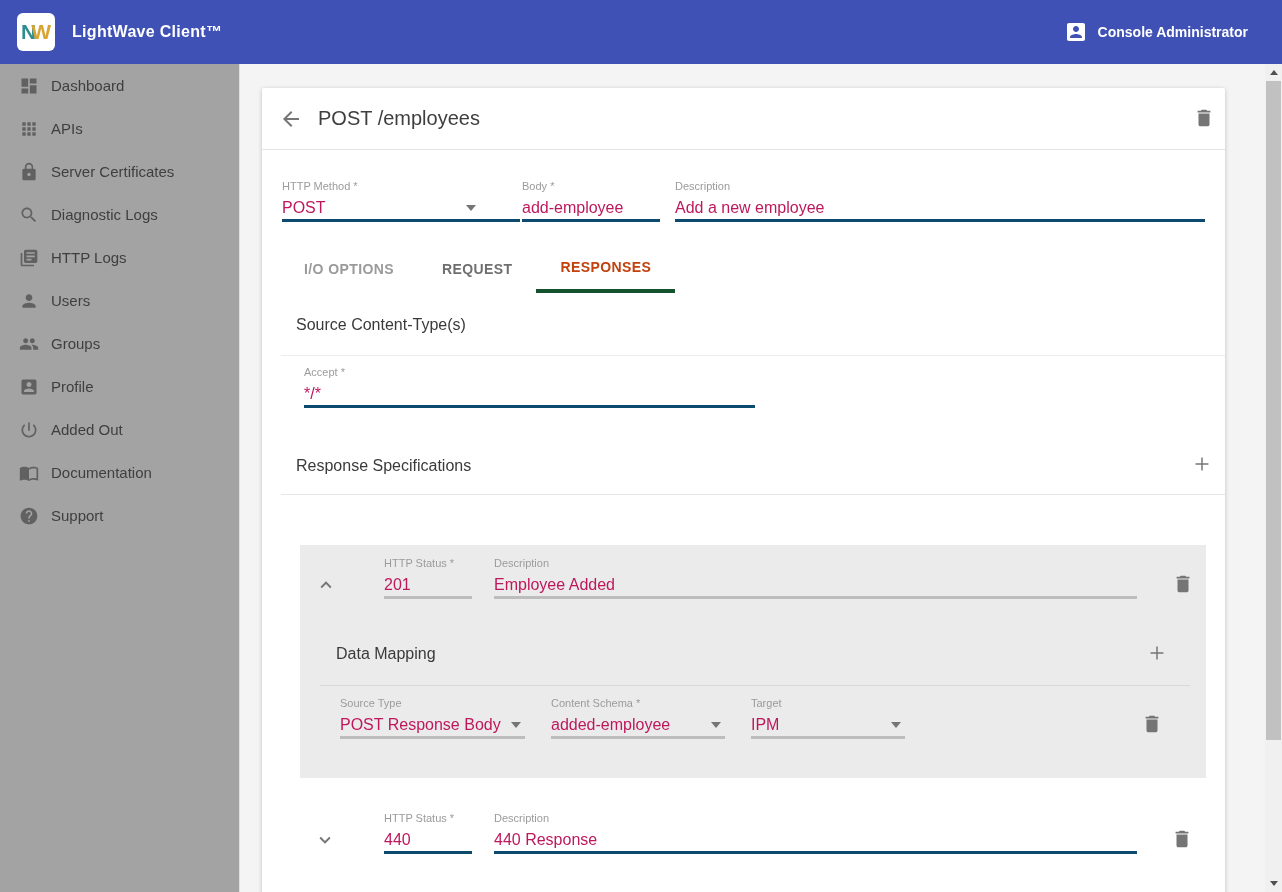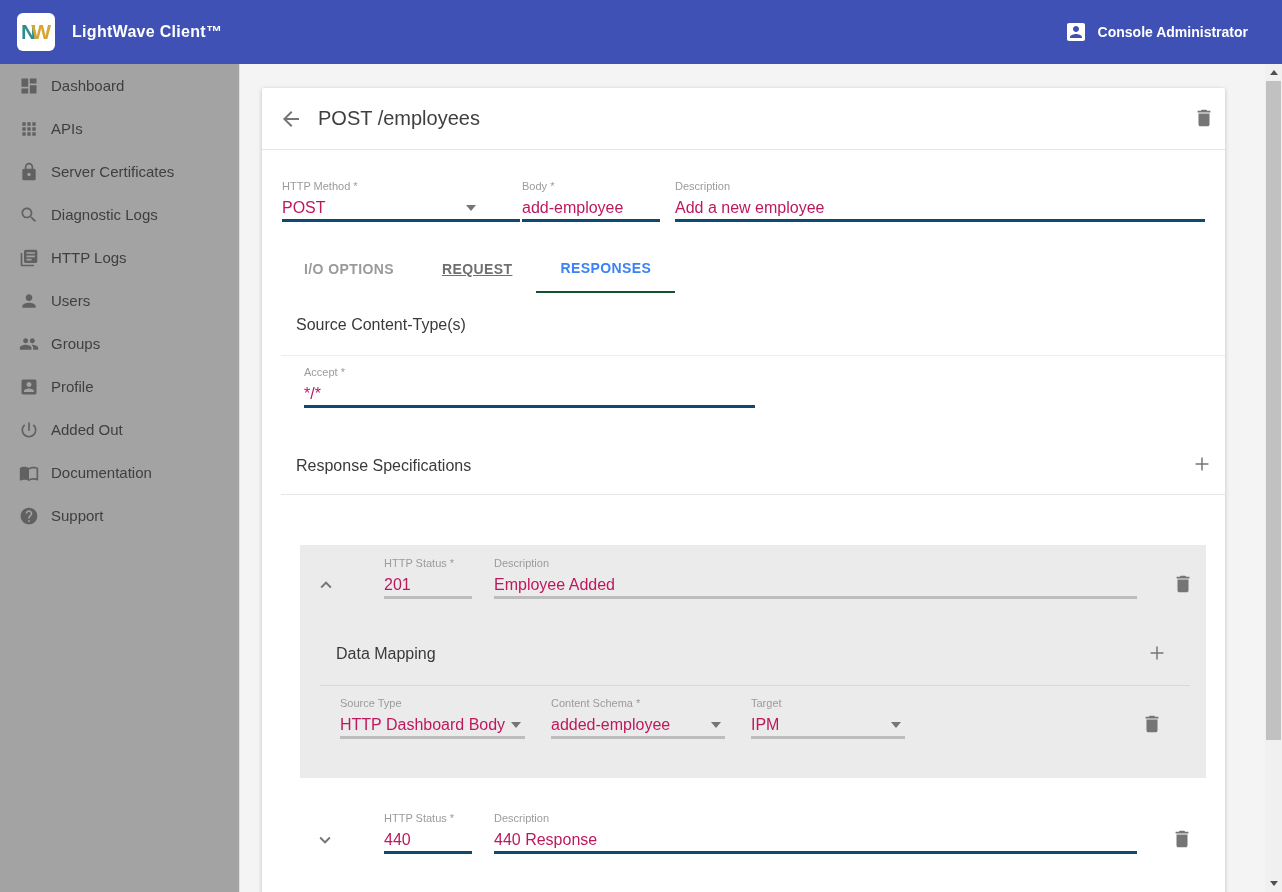--- a/index.html
+++ b/index.html
@@ -47,22 +47,22 @@
   .dd-pad2 { padding-right: 4px; }
 
   .f-method { left: 20px;  top: 92px; width: 238px; }
   .f-alias  { left: 260px; top: 92px; width: 138px; }
   .f-desc   { left: 413px; top: 92px; width: 530px; }
 
   
   .tabs { position: absolute; top: 157px; left: 18px; height: 48px; display: flex; }
   .tab { padding: 0 24px; display: flex; align-items: center; font-size: 14px; font-weight: bold;
          letter-spacing: .4px; color: #9a9a9a; cursor: pointer; }
-  .tab.t-request { color: #6f6f6f; text-decoration: underline; }
-  .tab.active { color: #3b82f6; border-bottom: 2px solid #14532d; }
+  .tab.t-request { color: #6f6f6f; }
+  .tab.active { color: #c2410c; border-bottom: 4px solid #14532d; }
 
   
   .accept-title { position: absolute; top: 228px; left: 34px; font-size: 16px; color: #3a3a3a; }
   .divider-a { position: absolute; top: 267px; left: 19px; right: 0; border-top: 1px solid #ececec; }
   .f-accept { left: 42px; top: 278px; width: 451px; }
 
   
   .rs-title { position: absolute; top: 369px; left: 34px; font-size: 16px; color: #3a3a3a; }
   .rs-add { position: absolute; top: 365px; right: 12px; cursor: pointer; }
   .divider-b { position: absolute; top: 406px; left: 19px; right: 0; border-top: 1px solid #e6e6e6; }
@@ -276,21 +276,21 @@
       <span class="dm-add">
         <svg width="22" height="22" viewBox="0 0 24 24">
             <path d="M12 5v14M5 12h14" stroke="#757575" stroke-width="1.6" fill="none"></path>
           </svg>
       </span>
       <div class="dm-divider"></div>
 
       <div class="field f-source">
         <div class="flabel">Source Type</div>
         <div class="fvalue dd-pad2">
-          <span>HTTP Dashboard Body</span>
+          <span>POST Response Body</span>
           <svg class="dd" width="10" height="6" viewBox="0 0 10 6">
               <path d="M0 0h10L5 6z" fill="#757575"></path>
             </svg>
         </div>
       </div>
       <div class="field f-schema">
         <div class="flabel">Content Schema *</div>
         <div class="fvalue dd-pad2">
           <span>added-employee</span>
           <svg class="dd" width="10" height="6" viewBox="0 0 10 6">

